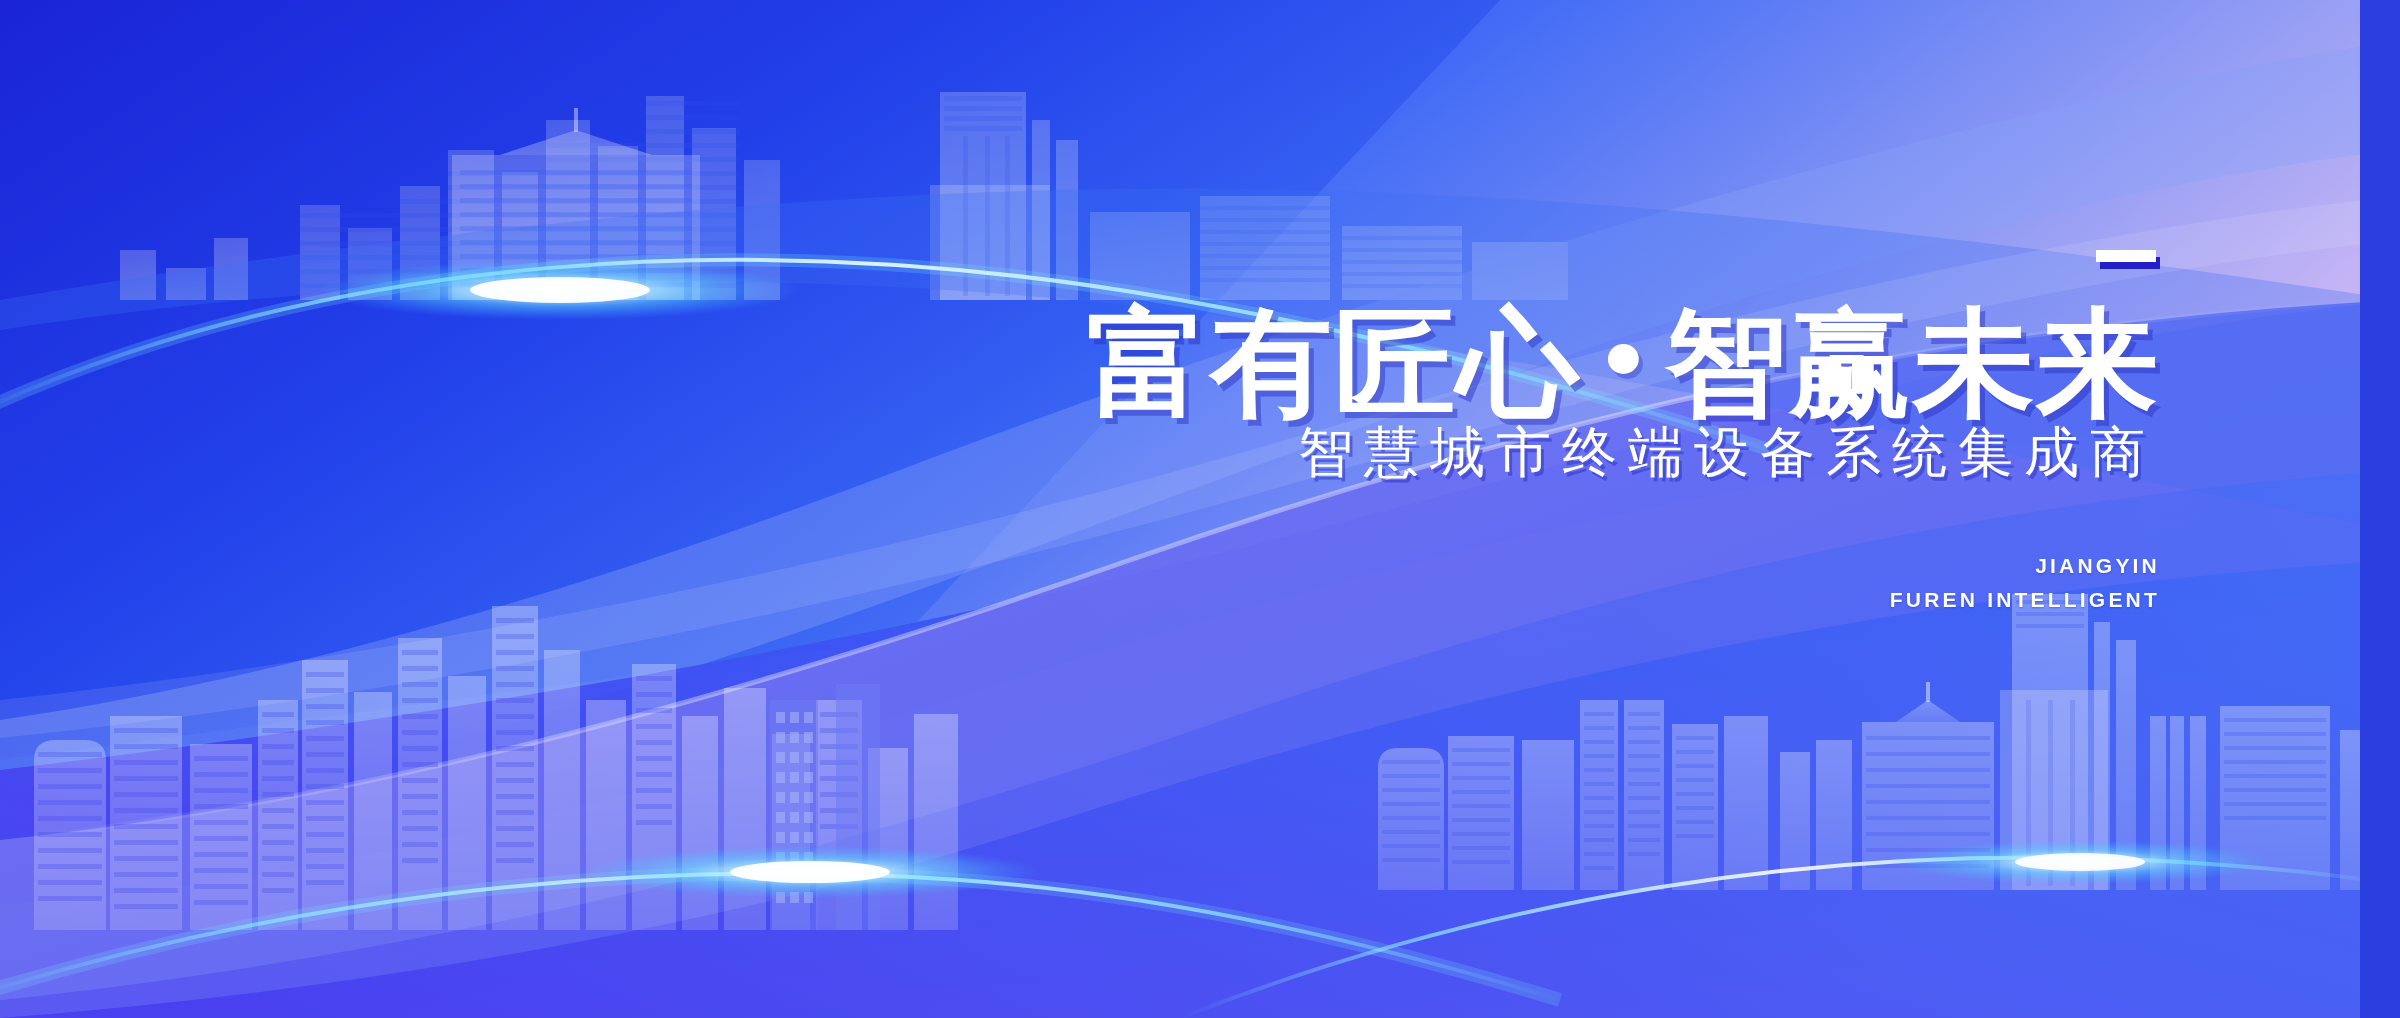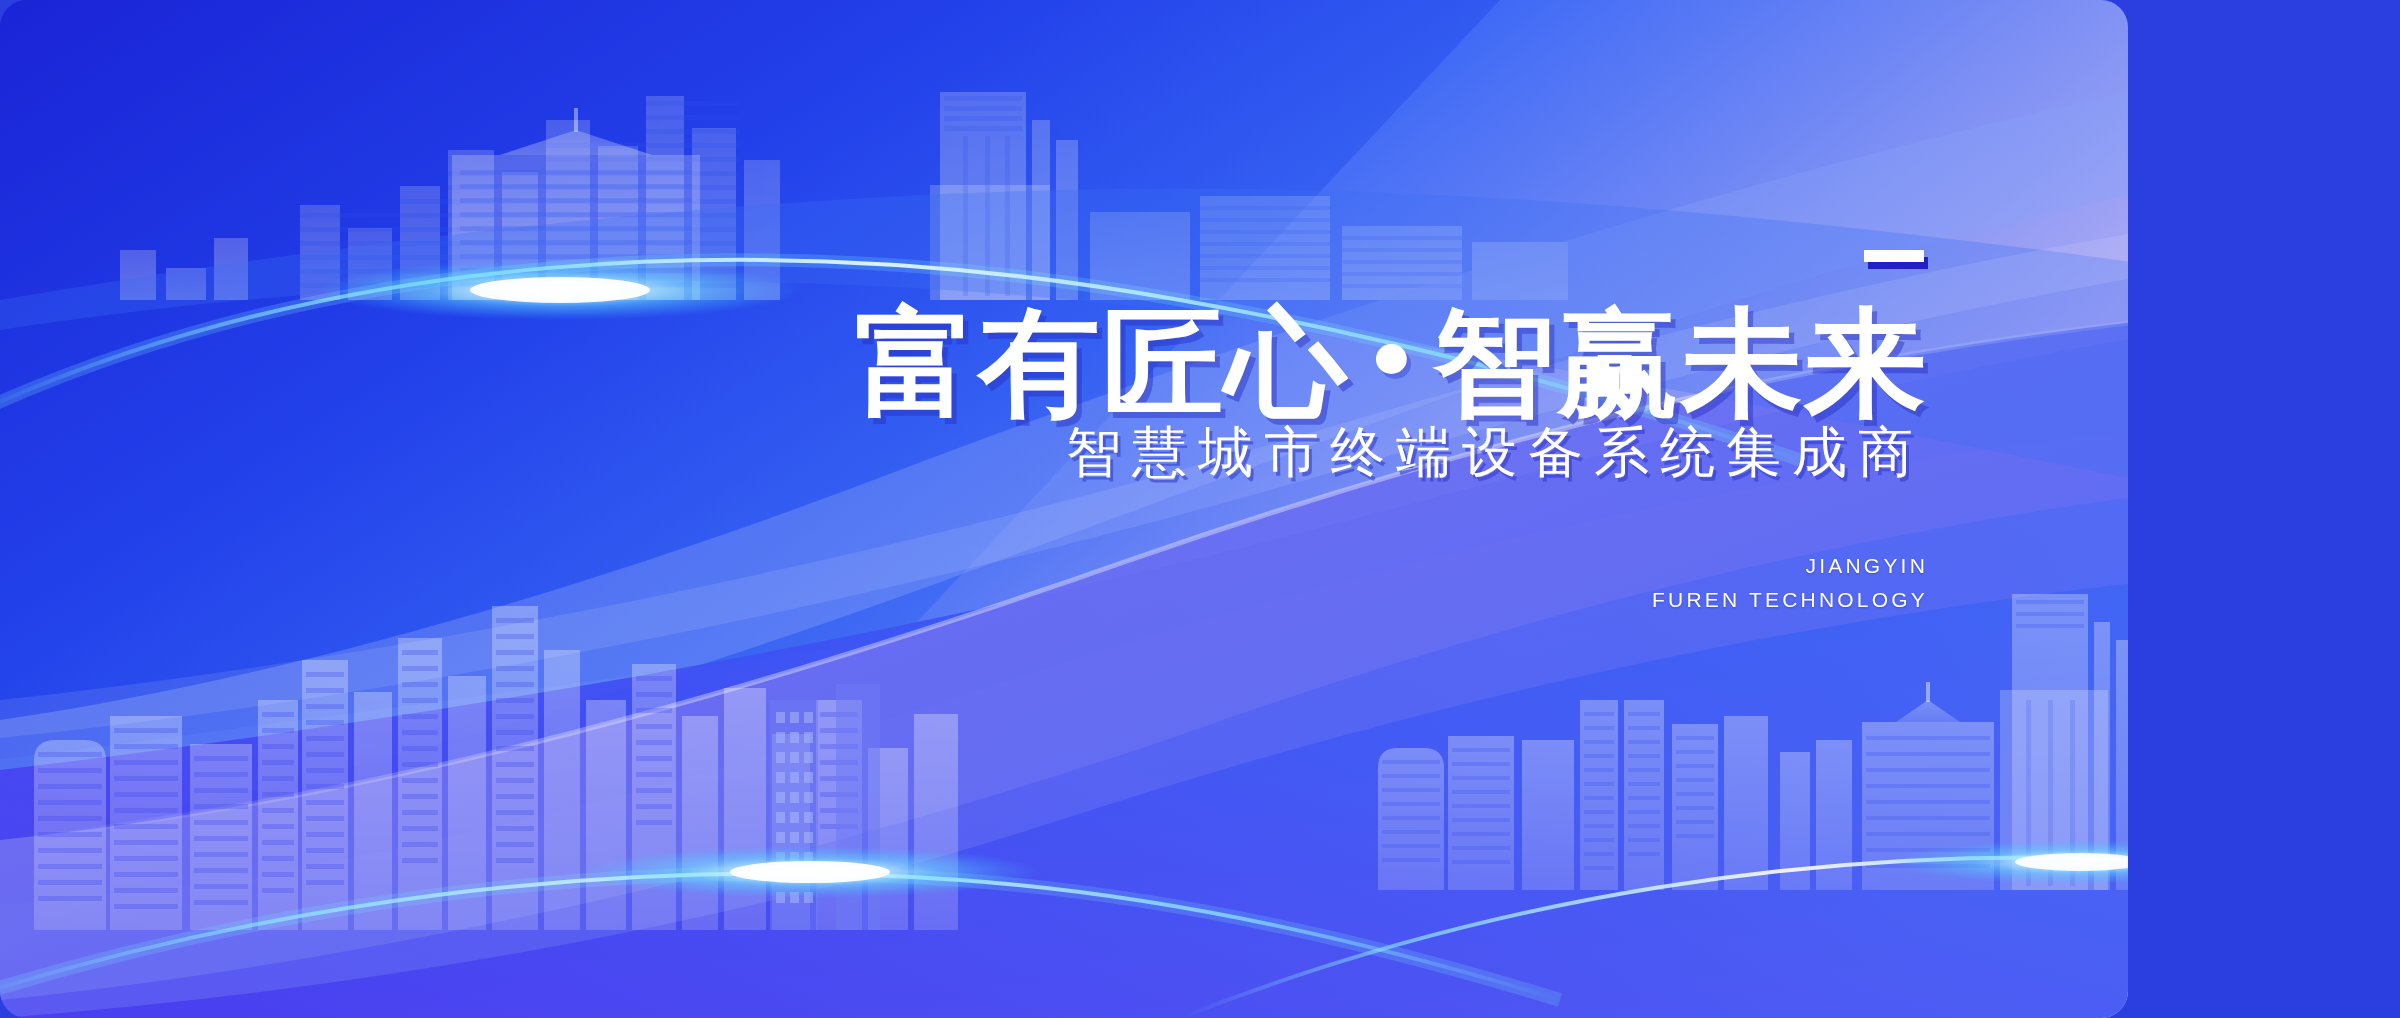--- a/index.html
+++ b/index.html
@@ -1,21 +1,20 @@
 <!DOCTYPE html>
 <html lang="zh"><head>
 <meta charset="utf-8">
 <title>Banner</title>
 <style>
   html,body{margin:0;padding:0;background:#2b3fe0;}
   #stage{
-    position:relative;width:2128px;height:1018px;overflow:hidden;
+    position:relative;width:2360px;height:1018px;overflow:hidden;
     font-family:"Liberation Sans","DejaVu Sans",sans-serif;
     background:#2a45e8;
-    border-radius:27px;
   }
   #stage svg.layer{position:absolute;inset:0;width:2400px;height:1018px;display:block;}
 
   
   .textblock{
     position:absolute; right:200px; top:250px; width:1200px;
     text-align:right; pointer-events:none;
   }
   .dash{
     display:inline-block;width:60px;height:12px;background:#ffffff;
@@ -38,21 +37,21 @@
   .subtitle{
     font-size:55px;line-height:1.1;color:#ffffff;font-weight:400;
     letter-spacing:11px;white-space:nowrap;
     text-shadow:3px 4px 0 rgba(46,52,200,.55);
     font-family:"DejaVu Sans","Liberation Sans",sans-serif;
     padding-right:4px;
   }
   .enblock{
     margin-top:66px;
     font-size:21px;line-height:1.62;color:#ffffff;
-    letter-spacing:3.2px;font-weight:400;
+    letter-spacing:3.2px;font-weight:700;
     text-shadow:0 1px 2px rgba(30,40,160,.35);
   }
   .enline{display:block;}
 </style>
 </head>
 <body>
 
 <div id="stage">
 
   <svg class="layer" viewBox="0 0 2400 1018" preserveAspectRatio="none">
@@ -584,17 +583,17 @@
   </svg>
 
   <div class="textblock">
     <div class="dash"></div>
     <div class="title">
       <span>富有匠心</span><span class="dot"></span><span>智赢未来</span>
     </div>
     <div class="subtitle">智慧城市终端设备系统集成商</div>
     <div class="enblock">
       <span class="enline">JIANGYIN</span>
-      <span class="enline">FUREN TECHNOLOGY</span>
+      <span class="enline">FUREN INTELLIGENT</span>
     </div>
   </div>
 
 </div>
 
 </body></html>

